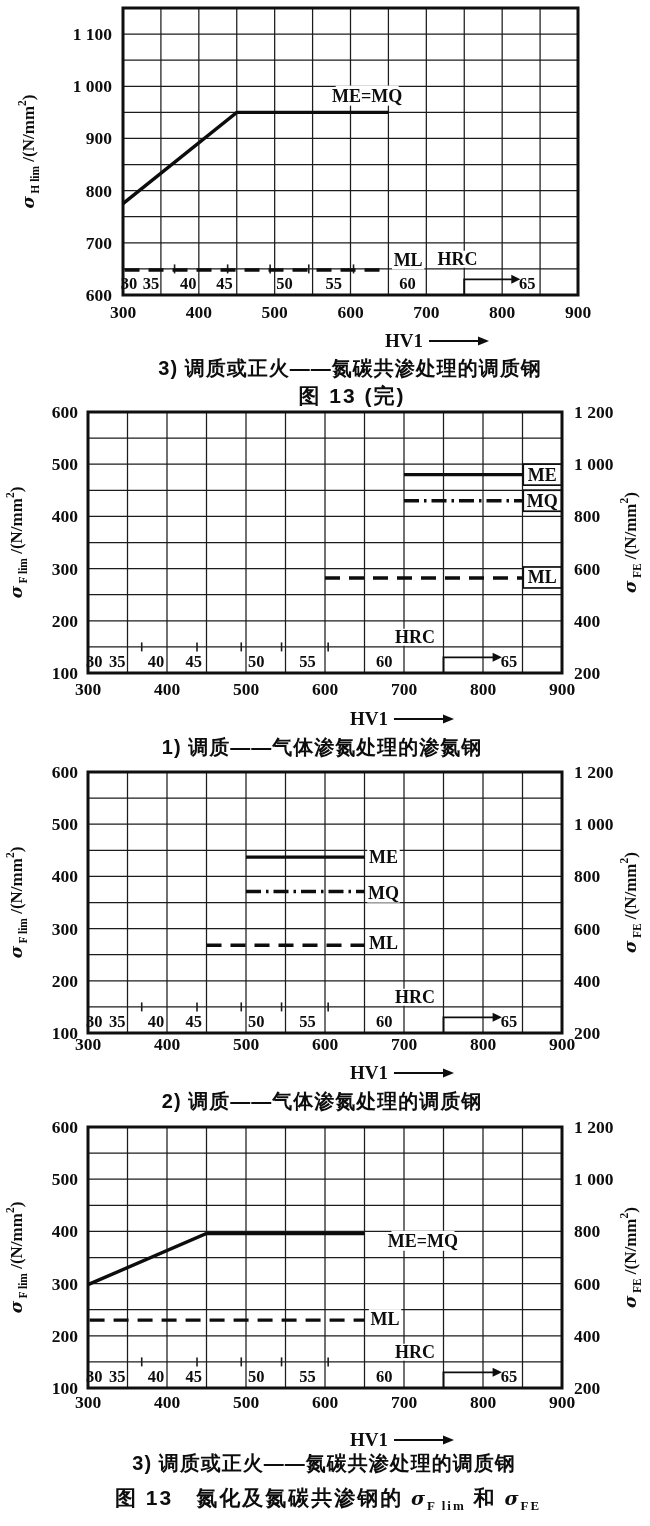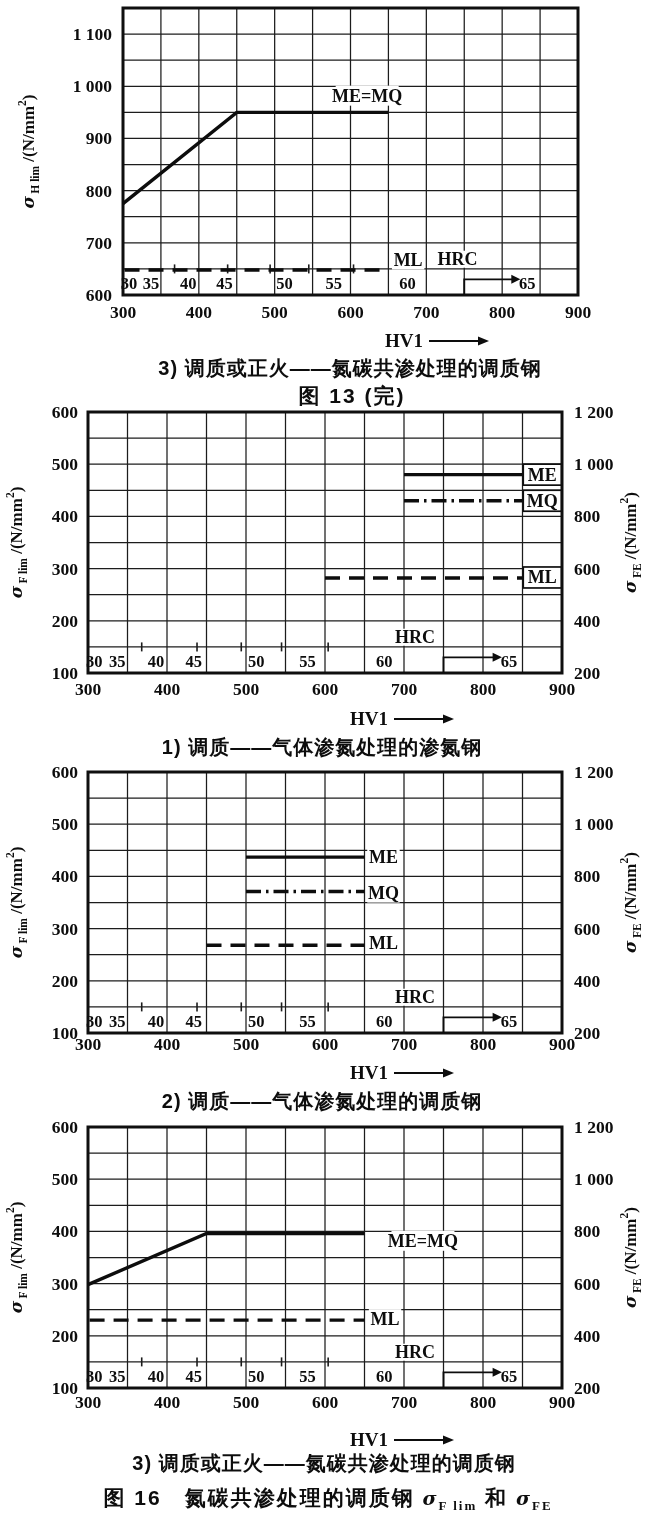--- a/index.html
+++ b/index.html
@@ -338,16 +338,16 @@
       <text x="385.04" y="205.096" class="serieslabel">ML</text>
       <text transform="translate(22,137.5) rotate(-90)" text-anchor="middle" class="axislabel"><tspan class="sg">σ</tspan><tspan dy="5" class="small"> F lim</tspan><tspan dy="-5"> /(N/mm</tspan><tspan dy="-8" class="small">2</tspan><tspan dy="8">)</tspan></text>
       <text transform="translate(636,137.5) rotate(-90)" text-anchor="middle" class="axislabel"><tspan class="sg">σ</tspan><tspan dy="5" class="small"> FE</tspan><tspan dy="-5"> /(N/mm</tspan><tspan dy="-8" class="small">2</tspan><tspan dy="8">)</tspan></text>
       <text x="350" y="326" class="hv1">HV1</text>
       <line x1="394" y1="320" x2="446" y2="320" class="arrowline"></line>
       <polygon points="454,320 443,315.5 443,324.5" class="arrowhead"></polygon>
     </svg>
   <div class="caption" style="top:1450px;left:-1px">3) 调质或正火——氮碳共渗处理的调质钢</div>
 
   <div class="caption figtitle" style="top:1484px;left:3px">
-    <span>图 16　</span><span>氮碳共渗处理的调质钢 </span><span class="sg">σ</span><sub>F lim</sub><span> 和 </span><span class="sg">σ</span><sub>FE</sub>
+    <span>图 13　</span><span>氮化及氮碳共渗钢的 </span><span class="sg">σ</span><sub>F lim</sub><span> 和 </span><span class="sg">σ</span><sub>FE</sub>
   </div>
 
 </div>
 
 </body></html>

